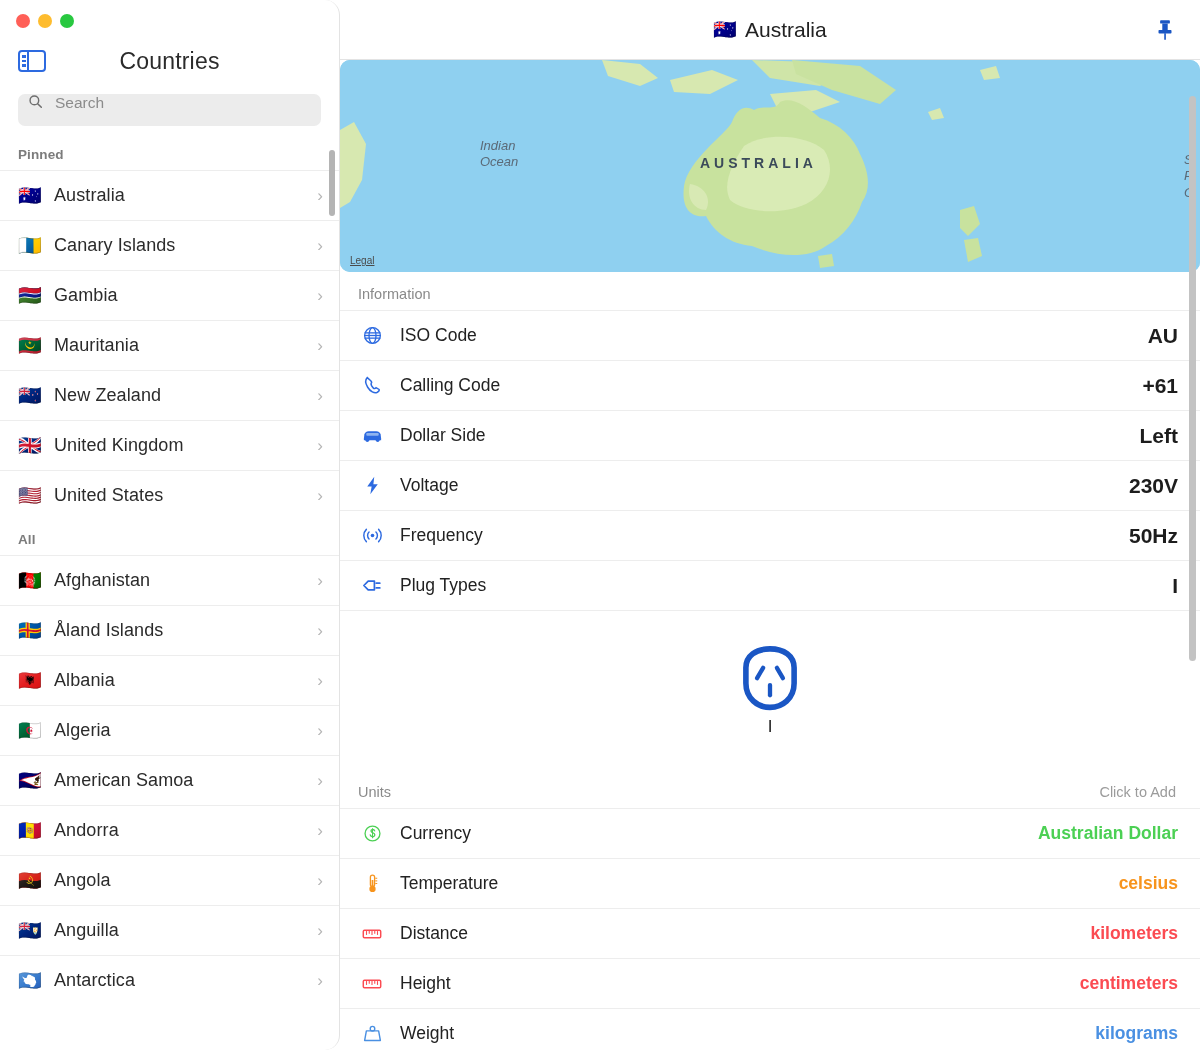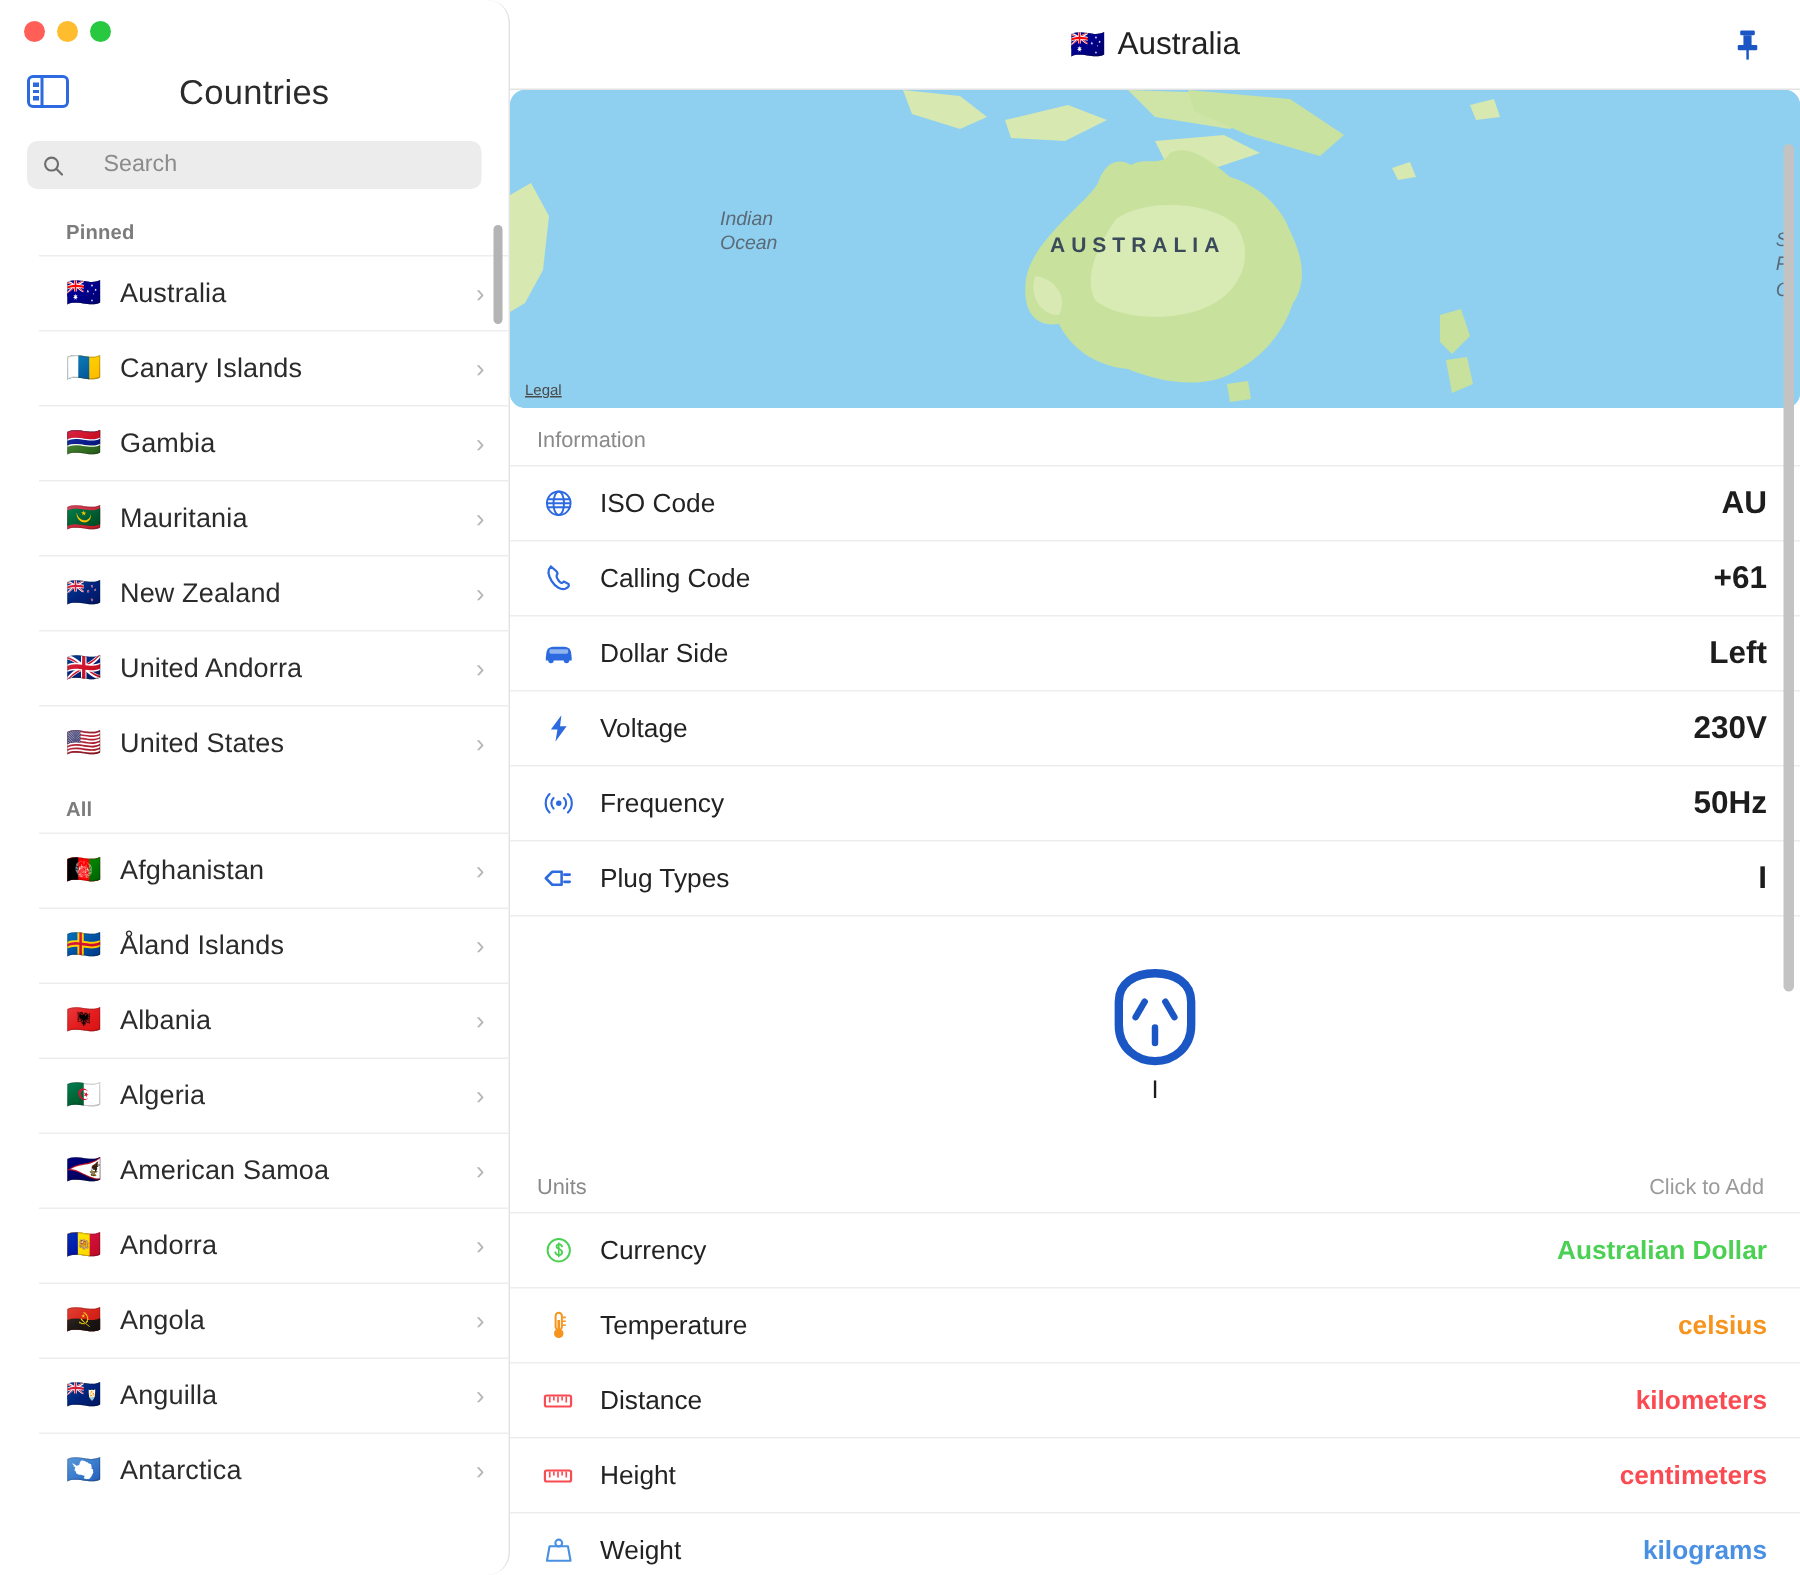--- a/index.html
+++ b/index.html
@@ -68,35 +68,34 @@
     position: absolute; left: 0; right: 0;
     text-align: center;
     font-size: 23px; color: #2b2b2b; font-weight: 400;
     letter-spacing: 0.2px;
     pointer-events: none;
   }
 
   .search-wrap { padding: 6px 18px 12px 18px; }
   .search-box {
     height: 32px; background: #ececec; border-radius: 7px;
-    display: flex; align-items: center; gap: 26px;
+    display: flex; align-items: flex-start; gap: 12px;
     padding: 0 10px;
   }
   .search-ico { width: 15px; height: 15px; flex: 0 0 15px; }
   .search-box input {
     border: none; background: transparent; outline: none;
     font-family: "Liberation Sans", sans-serif;
     font-size: 15.5px; color: #444; width: 100%;
   }
   .search-box input::placeholder { color: #8b8b8b; }
 
   .sb-scroll {
     position: absolute; top: 135px; left: 0; right: 0; bottom: 0;
     overflow: hidden;
-    margin-left: 26px;
   }
   .group-label {
     font-size: 13.5px; color: #7c7c7c; font-weight: 700;
     padding: 12px 18px 8px 18px;
     letter-spacing: 0.1px;
   }
   .country-row {
     height: 50px;
     display: flex; align-items: center;
     padding: 0 16px 0 18px;
@@ -251,21 +250,21 @@
         <span class="c-name">Mauritania</span>
         <span class="chev">›</span>
       </div>
       <div class="country-row">
         <span class="flag">🇳🇿</span>
         <span class="c-name">New Zealand</span>
         <span class="chev">›</span>
       </div>
       <div class="country-row">
         <span class="flag">🇬🇧</span>
-        <span class="c-name">United Andorra</span>
+        <span class="c-name">United Kingdom</span>
         <span class="chev">›</span>
       </div>
       <div class="country-row">
         <span class="flag">🇺🇸</span>
         <span class="c-name">United States</span>
         <span class="chev">›</span>
       </div>
 
       <div class="group-label">All</div>
       <div class="country-row">

